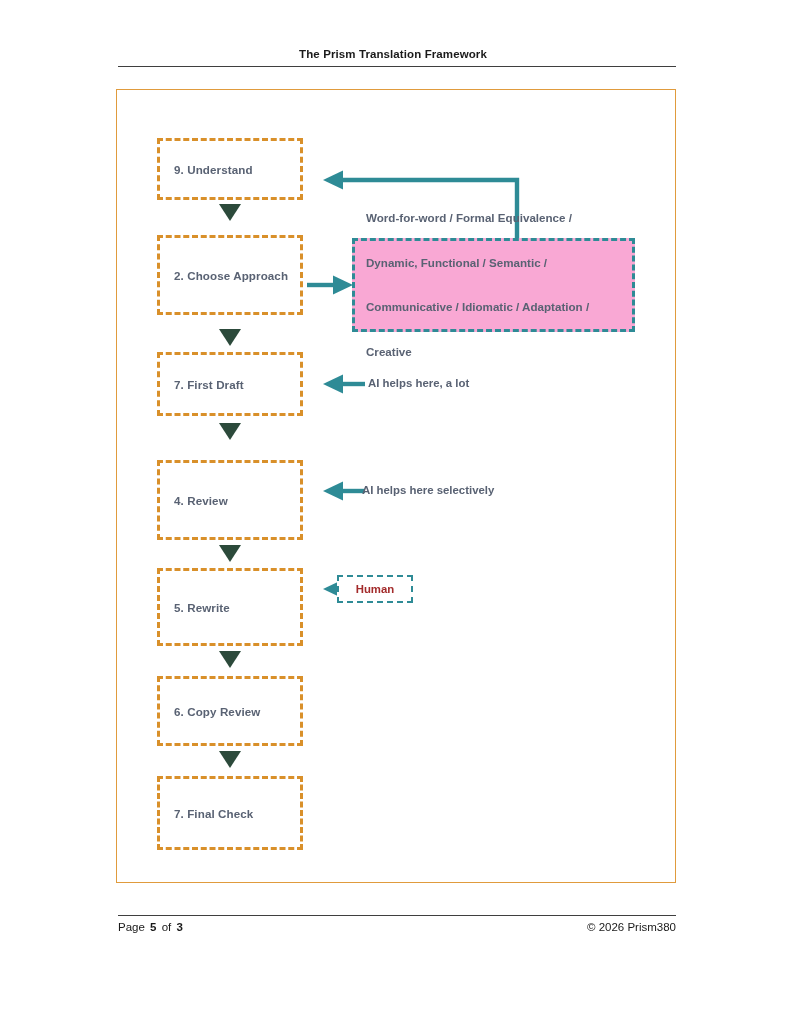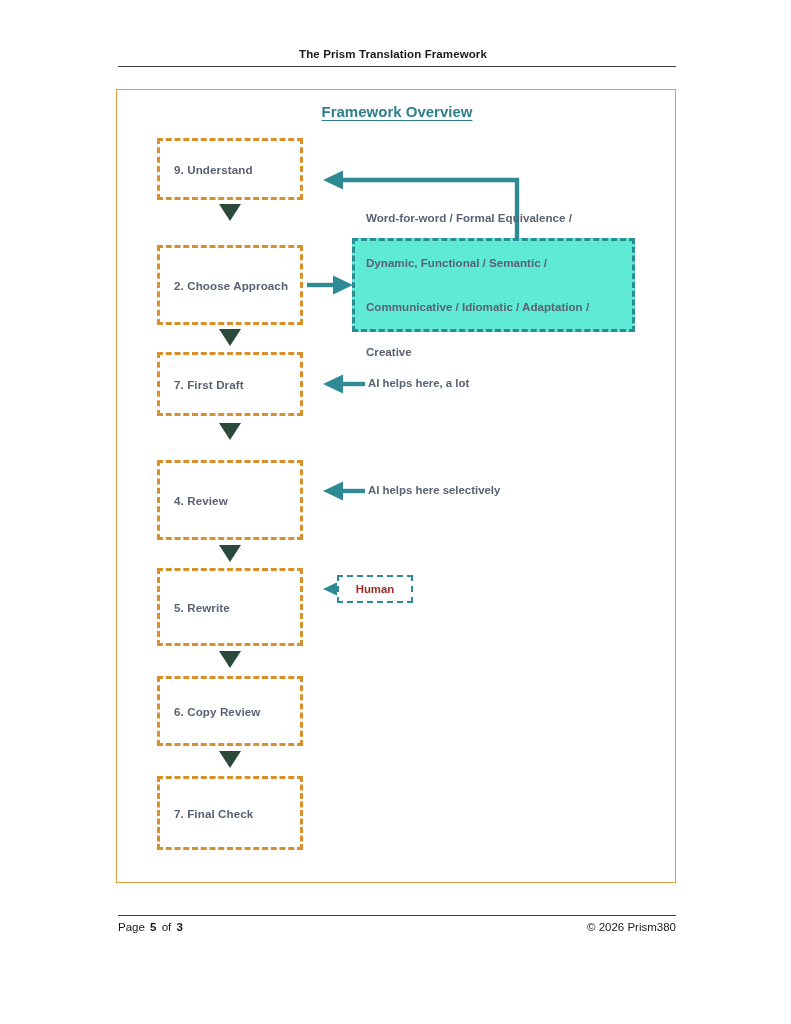--- a/index.html
+++ b/index.html
@@ -92,21 +92,21 @@
   }
 
   .approaches-box {
     position: absolute;
     left: 235px;
     top: 148px;
     width: 283px;
     height: 94px;
     box-sizing: border-box;
     border: 3.2px dashed #2E8B96;
-    background: #5eead4;
+    background: #f9a8d4;
     display: flex;
     flex-direction: column;
     justify-content: center;
     padding: 0 0 0 11px;
     gap: 24px;
   }
   .approaches-line {
     font-size: 11.6px;
     font-weight: bold;
     color: #596273;
@@ -188,21 +188,20 @@
 </head>
 <body>
 
 <div id="page-header">
   <span class="header-text">The Prism Translation Framework</span>
 </div>
 <div id="header-rule"></div>
 
 <div id="content-frame">
 
-  <div id="overview-title">Framework Overview</div>
 
   <div id="flow-area">
 
     <svg class="connector" viewBox="0 0 560 794">
 
       <path d="M 400 148 L 400 90 L 224 90" stroke="#2E8B96" stroke-width="4.4" fill="none"></path>
       <polygon points="206,90 226,80.5 226,99.5" fill="#2E8B96"></polygon>
 
       <path d="M 190 195 L 220 195" stroke="#2E8B96" stroke-width="4.4" fill="none"></path>
       <polygon points="236,195 216,185.5 216,204.5" fill="#2E8B96"></polygon>
@@ -214,21 +213,21 @@
       <polygon points="206,401 226,391.5 226,410.5" fill="#2E8B96"></polygon>
 
       <path d="M 225 499 L 248 499" stroke="#2E8B96" stroke-width="4.4" fill="none"></path>
       <polygon points="206,499 226,489.5 226,508.5" fill="#2E8B96"></polygon>
     </svg>
 
     <div class="step-box" style="top:48px; height:62px;">
       <span class="step-label">9. Understand</span>
     </div>
 
-    <div class="step-box" style="top:155px; height:80px;">
+    <div class="step-box" style="top:145px; height:80px;">
       <span class="step-label">2. Choose Approach</span>
     </div>
 
     <div class="step-box" style="top:262px; height:64px;">
       <span class="step-label">7. First Draft</span>
     </div>
 
     <div class="step-box" style="top:370px; height:80px;">
       <span class="step-label">4. Review</span>
     </div>
@@ -253,21 +252,21 @@
     <div class="down-arrow" style="top:661px; left:102px;"></div>
 
     <div class="approaches-box">
       <span class="approaches-line">Word-for-word / Formal Equivalence /</span>
       <span class="approaches-line">Dynamic, Functional / Semantic /</span>
       <span class="approaches-line">Communicative / Idiomatic / Adaptation /</span>
       <span class="approaches-line">Creative</span>
     </div>
 
     <div class="note" style="left:251px; top:287px;">AI helps here, a lot</div>
-    <div class="note" style="left:251px; top:394px;">AI helps here selectively</div>
+    <div class="note" style="left:245px; top:394px;">AI helps here selectively</div>
 
     <div class="human-box">
       <span class="human-label">Human</span>
     </div>
 
   </div>
 </div>
 
 <div id="footer-rule"></div>
 <div id="page-footer">

